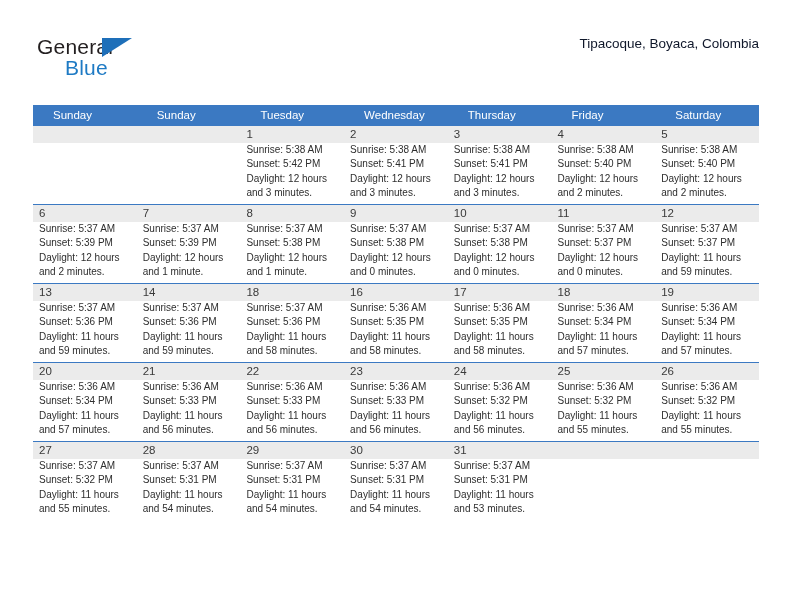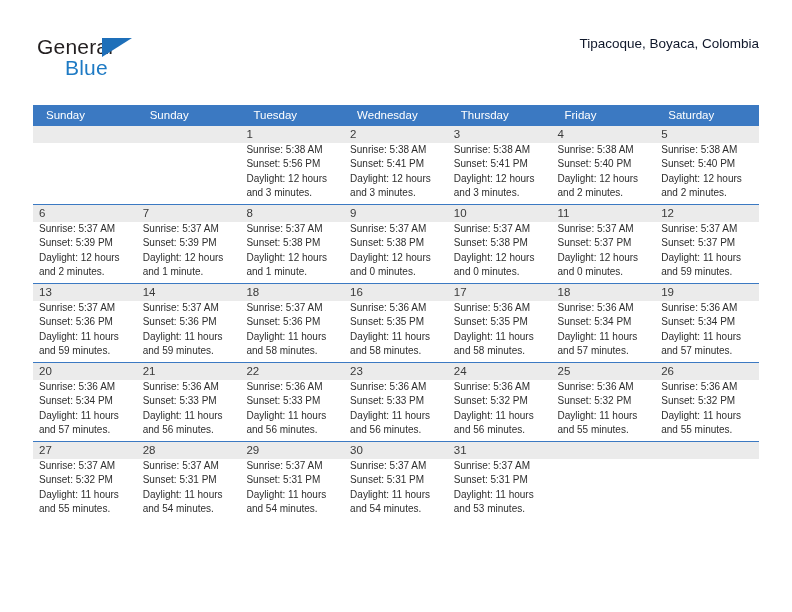--- a/index.html
+++ b/index.html
@@ -93,21 +93,21 @@
     width: 726px;
     border-collapse: collapse;
     table-layout: fixed;
   }
   .calendar th {
     background: #3b79c2;
     color: #ffffff;
     font-size: 11.5px;
     font-weight: normal;
     text-align: left;
-    padding: 4px 0 4px 13px;
+    padding: 4px 0 4px 20px;
     height: 12px;
     line-height: 13px;
     border: none;
   }
   .calendar td {
     vertical-align: top;
     padding: 0;
     border: none;
     border-top: 1.6px solid #3b79c2;
     height: 78px;
@@ -186,21 +186,21 @@
               <div></div>
               <div></div>
               <div></div>
               <div></div>
             </div>
           </td>
           <td>
             <div class="daynum-band">1</div>
             <div class="cell-body">
               <div>Sunrise: 5:38 AM</div>
-              <div>Sunset: 5:56 PM</div>
+              <div>Sunset: 5:42 PM</div>
               <div>Daylight: 12 hours</div>
               <div>and 3 minutes.</div>
             </div>
           </td>
           <td>
             <div class="daynum-band">2</div>
             <div class="cell-body">
               <div>Sunrise: 5:38 AM</div>
               <div>Sunset: 5:41 PM</div>
               <div>Daylight: 12 hours</div>

